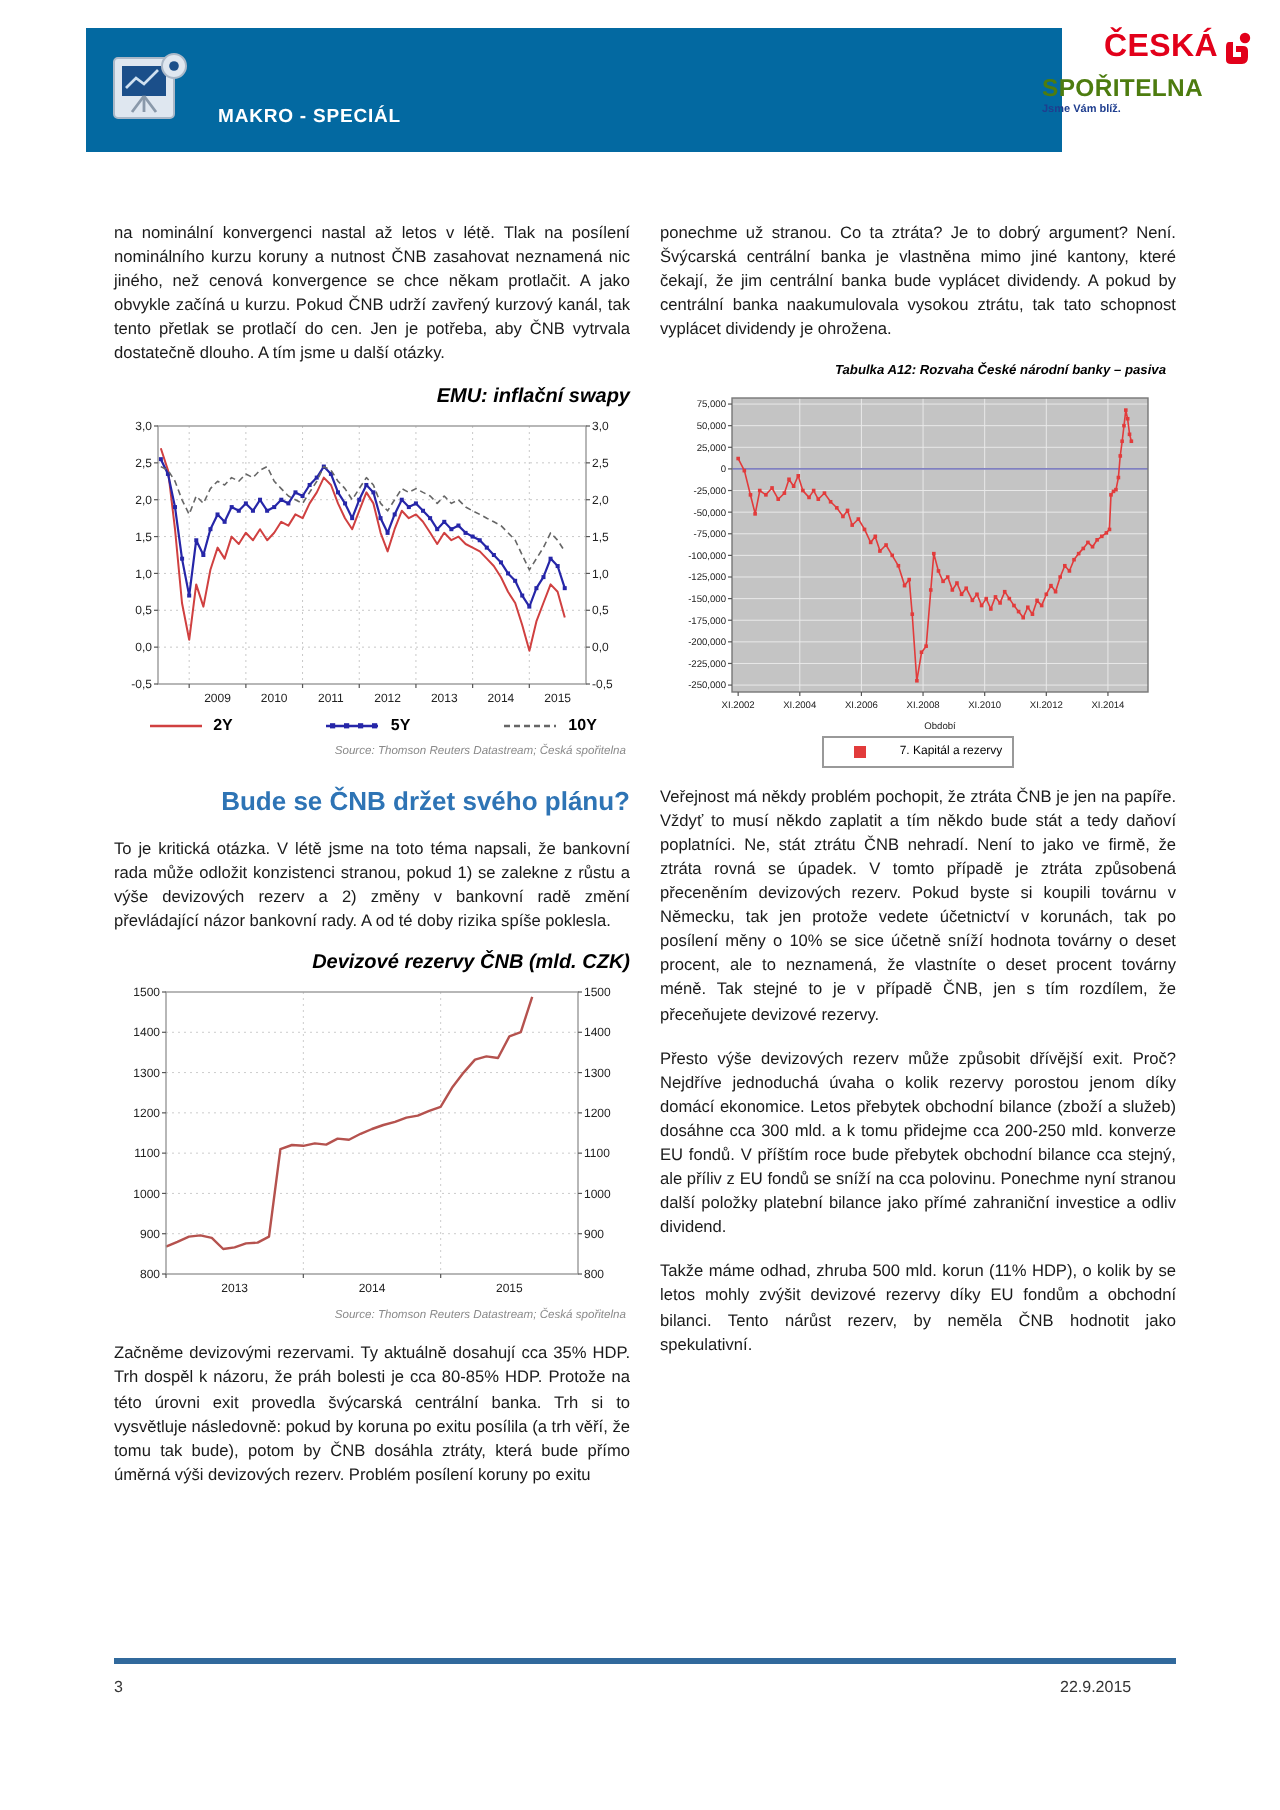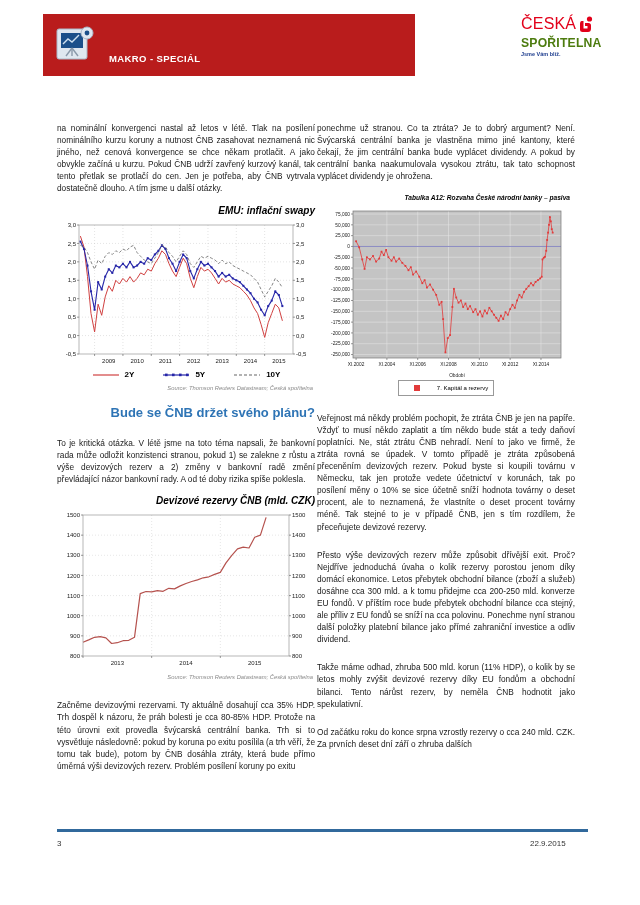--- a/index.html
+++ b/index.html
@@ -1,38 +1,38 @@
 <!DOCTYPE html>
 <html><head>
 <meta charset="utf-8">
 <style>
   html,body{margin:0;padding:0;background:#ffffff;}
   .page{position:relative;width:640px;height:905px;background:#fff;overflow:hidden;
         font-family:"Liberation Sans",sans-serif;color:#1a1a1a;}
   
-  .hdr-bar{position:absolute;left:43px;top:14px;width:372px;height:62px;background:#b91c1c;}
+  .hdr-bar{position:absolute;left:43px;top:14px;width:488px;height:62px;background:#0369a1;}
   .hdr-icon{position:absolute;left:13px;top:11px;width:40px;height:40px;}
   .hdr-title{position:absolute;left:66px;top:39px;color:#fff;font-size:9.5px;font-weight:bold;letter-spacing:.4px;}
   .logo{position:absolute;left:521px;top:16px;width:112px;line-height:1;}
   .logo-row1{display:flex;align-items:flex-start;gap:3px;}
-  .logo-ceska{color:#e2001a;font-weight:normal;font-size:16px;letter-spacing:.2px;}
+  .logo-ceska{color:#e2001a;font-weight:bold;font-size:16px;letter-spacing:.2px;margin-left:31px;}
   .logo-sporitelna{color:#4d7c0f;font-weight:bold;font-size:12.2px;letter-spacing:.2px;margin-top:1px;}
   .logo-tag{color:#1f3e8f;font-weight:bold;font-size:5.5px;margin-top:3px;}
   
   .col{position:absolute;top:106px;width:258px;font-size:8.3px;line-height:12.1px;text-align:justify;}
   .col-left{left:57px;}
-  .col-right{left:317px;}
-  .col p{margin:16px 0 10px 0;}
+  .col-right{left:330px;}
+  .col p{margin:4px 0 10px 0;}
   h2.sec{color:#2e74b5;font-size:13px;font-weight:bold;margin:12px 0 9px 0;text-align:right;line-height:1.15;}
   
   .chart{margin:2px 0 6px 0;}
   .c-title{font-weight:bold;text-align:right;font-size:10px;margin:4px 0 3px 0;color:#000;font-style:italic;}
   .c-title.small{font-size:6.6px;margin:0 0 1px 0;}
   .c-canvas{line-height:0;}
-  .c-legend{display:flex;justify-content:center;gap:28px;align-items:center;margin:1px 0 0 0;}
+  .c-legend{display:flex;justify-content:center;gap:46px;align-items:center;margin:1px 0 0 0;}
   .lg-item{display:inline-flex;align-items:center;gap:5px;font-size:8px;font-weight:bold;color:#000;}
   .c-legend.boxed{gap:0;margin-top:2px;}
   .c-legend.boxed .lg-item{border:1px solid #999;background:#fff;padding:1px 5px;font-size:6px;font-weight:normal;}
   .c-source{font-size:5.8px;font-style:italic;color:#8a8a8a;text-align:right;margin:1px 2px 0 0;}
   .chart3wrap{width:248px;margin:2px auto 8px auto;}
   svg{font-family:"Liberation Sans",sans-serif;}
   
   .f-line{position:absolute;left:57px;top:829px;width:531px;height:3px;background:#31699c;}
   .f-page{position:absolute;left:57px;top:839px;font-size:8px;color:#333;}
   .f-date{position:absolute;left:530px;top:839px;width:58px;text-align:left;font-size:8px;color:#333;}
@@ -457,19 +457,18 @@
               <rect x="10" y="1" width="6" height="6" fill="#e23b3b"></rect>
             </svg>
             <span>7. Kapitál a rezervy</span>
           </span>
         </div>
     </div>
 
     <p>Veřejnost má někdy problém pochopit, že ztráta ČNB je jen na papíře. Vždyť to musí někdo zaplatit a tím někdo bude stát a tedy daňoví poplatníci. Ne, stát ztrátu ČNB nehradí. Není to jako ve firmě, že ztráta rovná se úpadek. V tomto případě je ztráta způsobená přeceněním devizových rezerv. Pokud byste si koupili továrnu v Německu, tak jen protože vedete účetnictví v korunách, tak po posílení měny o 10% se sice účetně sníží hodnota továrny o deset procent, ale to neznamená, že vlastníte o deset procent továrny méně. Tak stejné to je v případě ČNB, jen s tím rozdílem, že přeceňujete devizové rezervy.</p>
     <p>Přesto výše devizových rezerv může způsobit dřívější exit. Proč? Nejdříve jednoduchá úvaha o kolik rezervy porostou jenom díky domácí ekonomice. Letos přebytek obchodní bilance (zboží a služeb) dosáhne cca 300 mld. a k tomu přidejme cca 200-250 mld. konverze EU fondů. V příštím roce bude přebytek obchodní bilance cca stejný, ale příliv z EU fondů se sníží na cca polovinu. Ponechme nyní stranou další položky platební bilance jako přímé zahraniční investice a odliv dividend.</p>
     <p>Takže máme odhad, zhruba 500 mld. korun (11% HDP), o kolik by se letos mohly zvýšit devizové rezervy díky EU fondům a obchodní bilanci. Tento nárůst rezerv, by neměla ČNB hodnotit jako spekulativní.</p>
-    <p>Od začátku roku do konce srpna vzrostly rezervy o cca 240 mld. CZK. Za prvních deset dní září o zhruba dalších</p>
   </div>
 
   <div class="f-line"></div>
   <div class="f-page">3</div>
   <div class="f-date">22.9.2015</div>
 </div>
 
 </body></html>

